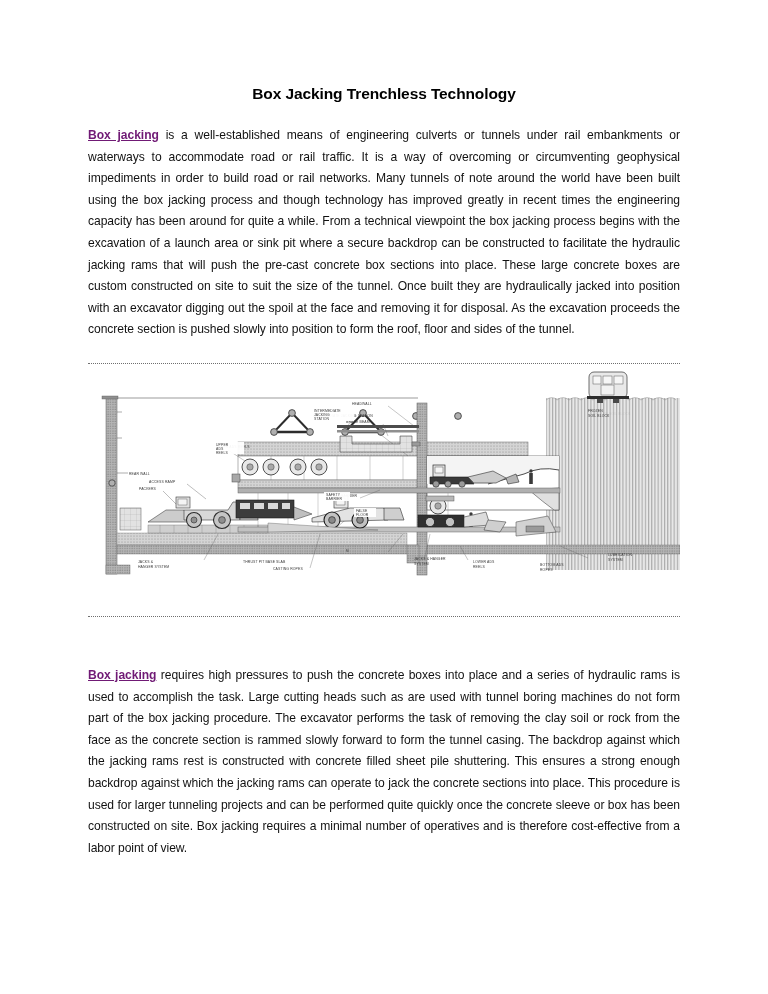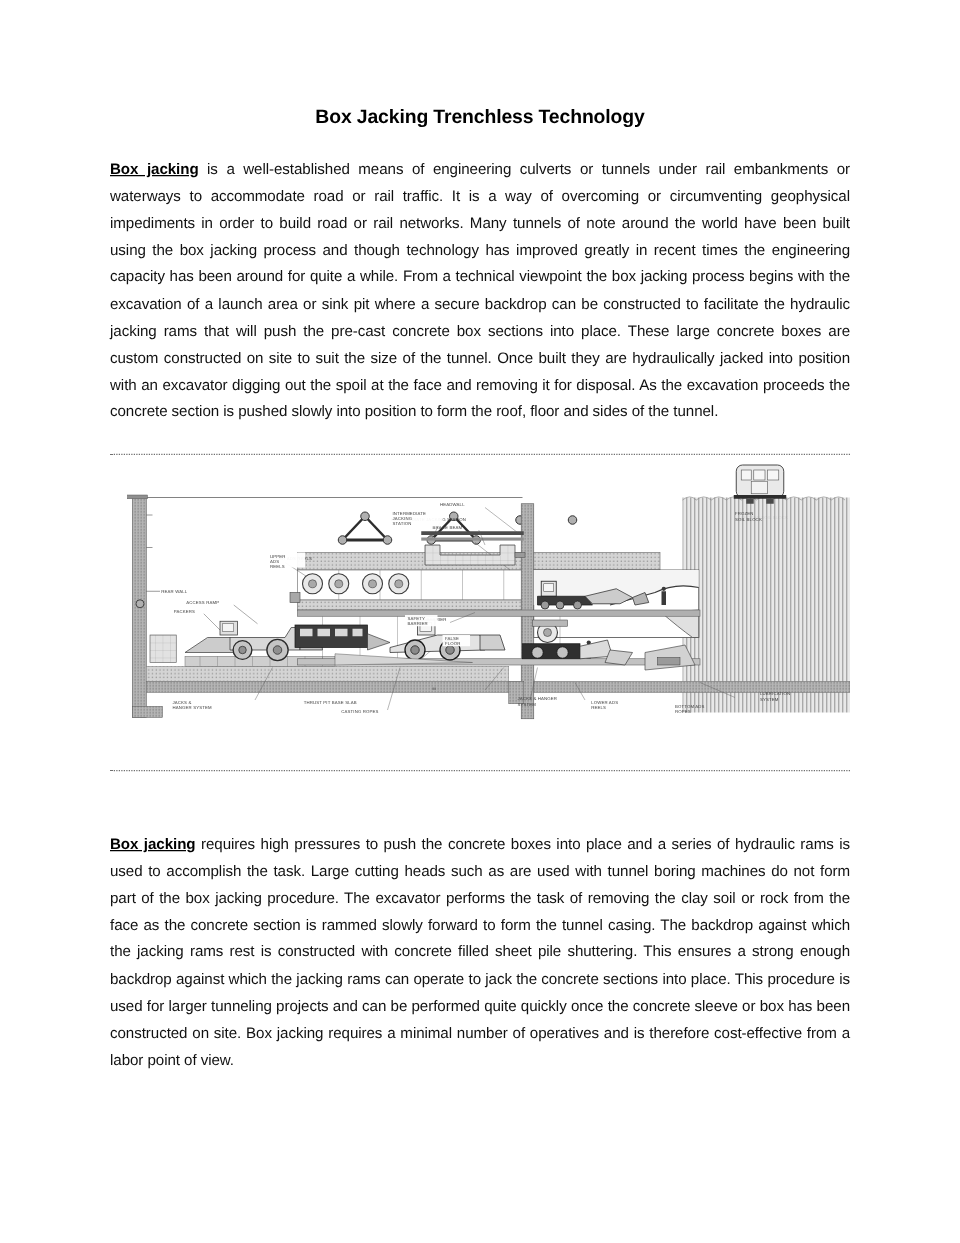--- a/index.html
+++ b/index.html
@@ -40,21 +40,21 @@
     font-size: 12.1px;
     line-height: 21.6px;
     text-align: justify;
     color: #111111;
     margin: 0;
     letter-spacing: -0.05px;
   }
   .para-1 { margin-top: 22px; }
   .para-2 { margin-top: 12px; }
   .link {
-    color: #000000;
+    color: #701a75;
     font-weight: bold;
     text-decoration: underline;
   }
   .divider {
     height: 1px;
     border-bottom: 1px dotted #6f6f6f;
     margin: 0;
   }
   .divider-top { margin-top: 21px; }
   .divider-bottom { margin-top: 5px; }

